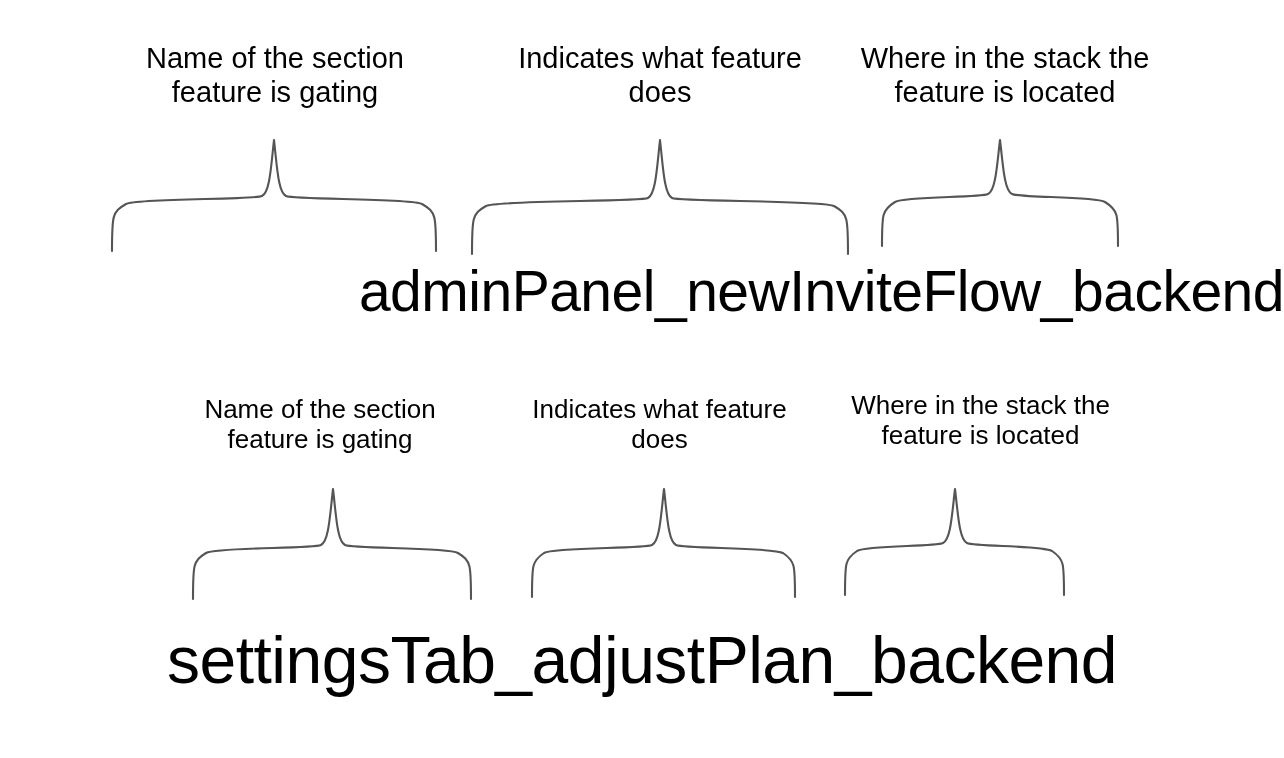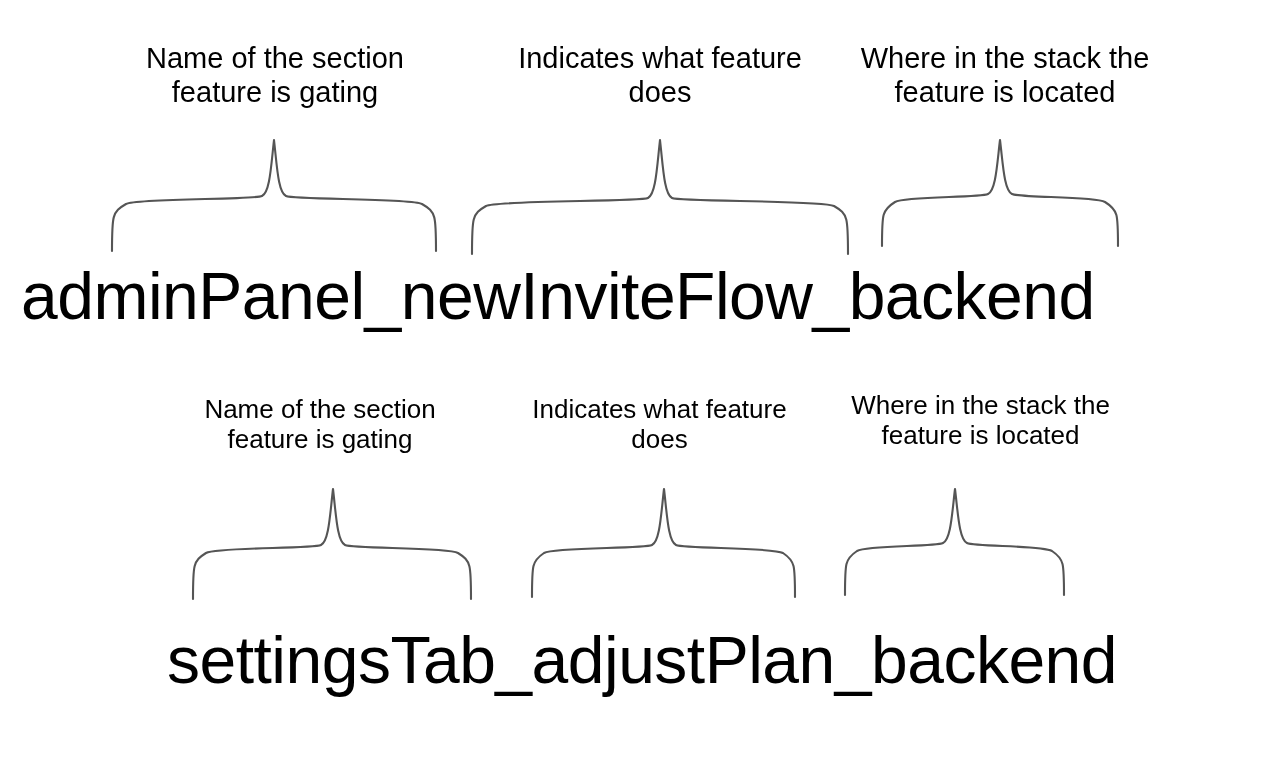--- a/index.html
+++ b/index.html
@@ -47,22 +47,22 @@
   .token-line {
     position: absolute;
     white-space: nowrap;
     color: #000000;
     font-weight: 400;
     letter-spacing: -0.5px;
   }
   .token-line.r1 {
     left: 0; width: 1284px;
     top: 258px;
-    text-align: left;
-    font-size: 66px;
+    text-align: right;
+    font-size: 57px;
     padding-left: 21px;
     box-sizing: border-box;
   }
   .token-line.r2 {
     left: 0; width: 1284px;
     top: 622px;
     text-align: center;
     font-size: 66px;
     padding-left: 0;
     box-sizing: border-box;

